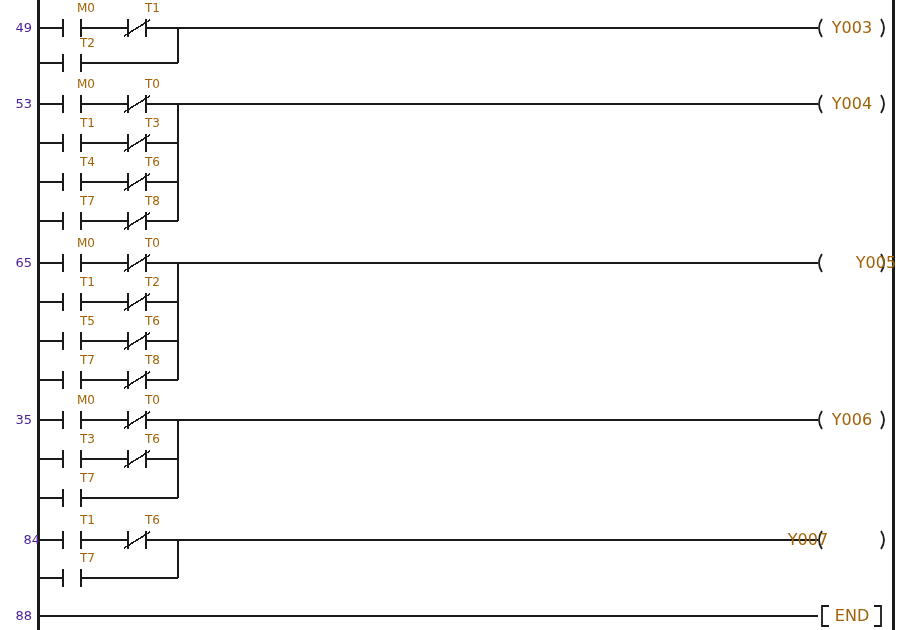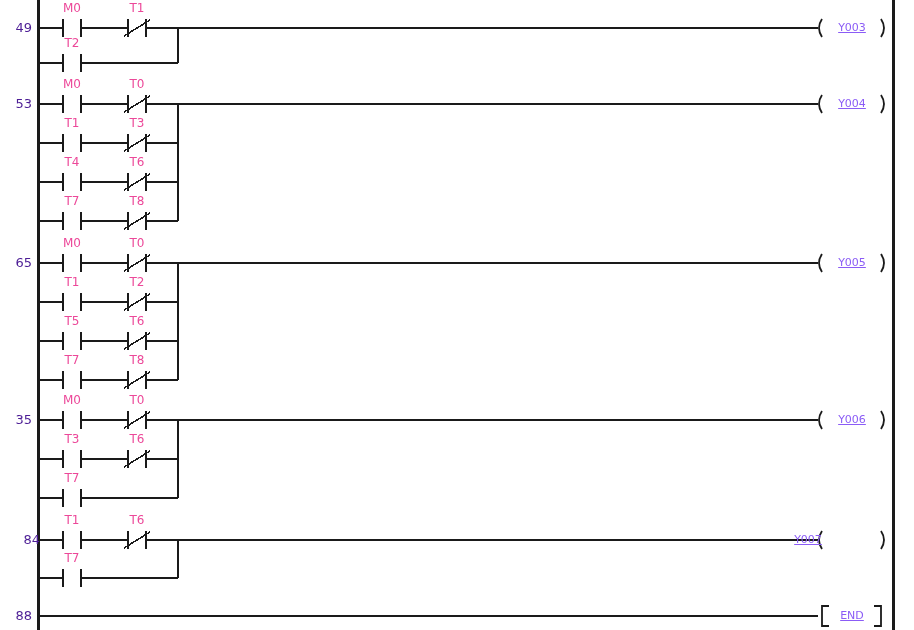--- a/index.html
+++ b/index.html
@@ -14,34 +14,33 @@
     position:absolute;
     font-size:13px;
     color:#4c1d95;
     text-align:right;
     width:30px;
     line-height:13px;
   }
   .dev{
     position:absolute;
     font-size:12px;
-    color:#ec4899;
-    text-align:center;
+    color:#a16207;
+    text-align:right;
     width:46px;
     line-height:12px;
     letter-spacing:0px;
   }
   .coil-label{
     position:absolute;
-    font-size:11px;
-    color:#8b5cf6;
+    font-size:16px;
+    color:#a16207;
     text-align:center;
     width:70px;
     line-height:13px;
-    text-decoration:underline;
   }
 </style>
 </head>
 <body>
 
 <div id="canvas">
   <svg id="ladder-svg" width="914" height="630">
       <line x1="38" y1="0" x2="38" y2="630" stroke="#1a1a1a" stroke-width="3" shape-rendering="crispEdges"></line>
       <line x1="893" y1="0" x2="893" y2="630" stroke="#1a1a1a" stroke-width="3" shape-rendering="crispEdges"></line>
       <g>
@@ -266,21 +265,21 @@
     <div class="coil-label" style="left: 817px; top: 97px;">Y004</div>
     <div class="ln" style="left: 2px; top: 256px;">65</div>
     <div class="dev" style="left: 49px; top: 237px;">M0</div>
     <div class="dev" style="left: 114px; top: 237px;">T0</div>
     <div class="dev" style="left: 49px; top: 276px;">T1</div>
     <div class="dev" style="left: 114px; top: 276px;">T2</div>
     <div class="dev" style="left: 49px; top: 315px;">T5</div>
     <div class="dev" style="left: 114px; top: 315px;">T6</div>
     <div class="dev" style="left: 49px; top: 354px;">T7</div>
     <div class="dev" style="left: 114px; top: 354px;">T8</div>
-    <div class="coil-label" style="left: 817px; top: 256px;">Y005</div>
+    <div class="coil-label" style="left: 841px; top: 256px;">Y005</div>
     <div class="ln" style="left: 2px; top: 413px;">35</div>
     <div class="dev" style="left: 49px; top: 394px;">M0</div>
     <div class="dev" style="left: 114px; top: 394px;">T0</div>
     <div class="dev" style="left: 49px; top: 433px;">T3</div>
     <div class="dev" style="left: 114px; top: 433px;">T6</div>
     <div class="dev" style="left: 49px; top: 472px;">T7</div>
     <div class="coil-label" style="left: 817px; top: 413px;">Y006</div>
     <div class="ln" style="left: 10px; top: 533px;">84</div>
     <div class="dev" style="left: 49px; top: 514px;">T1</div>
     <div class="dev" style="left: 114px; top: 514px;">T6</div>

